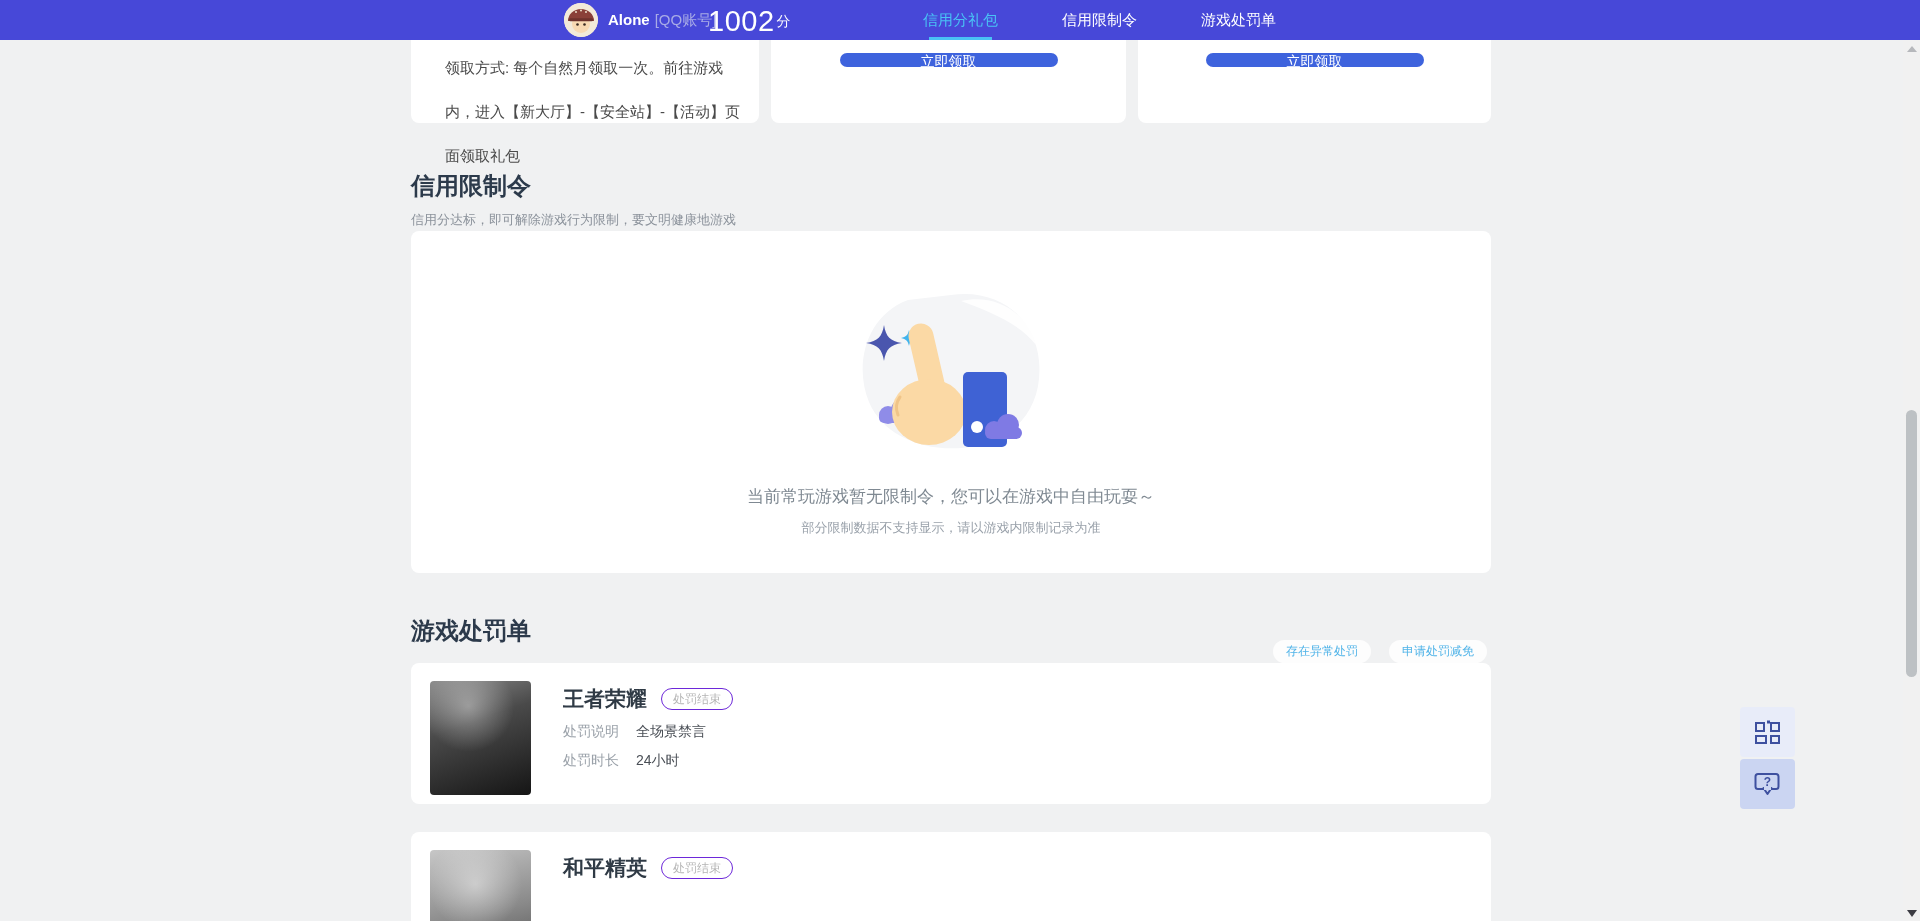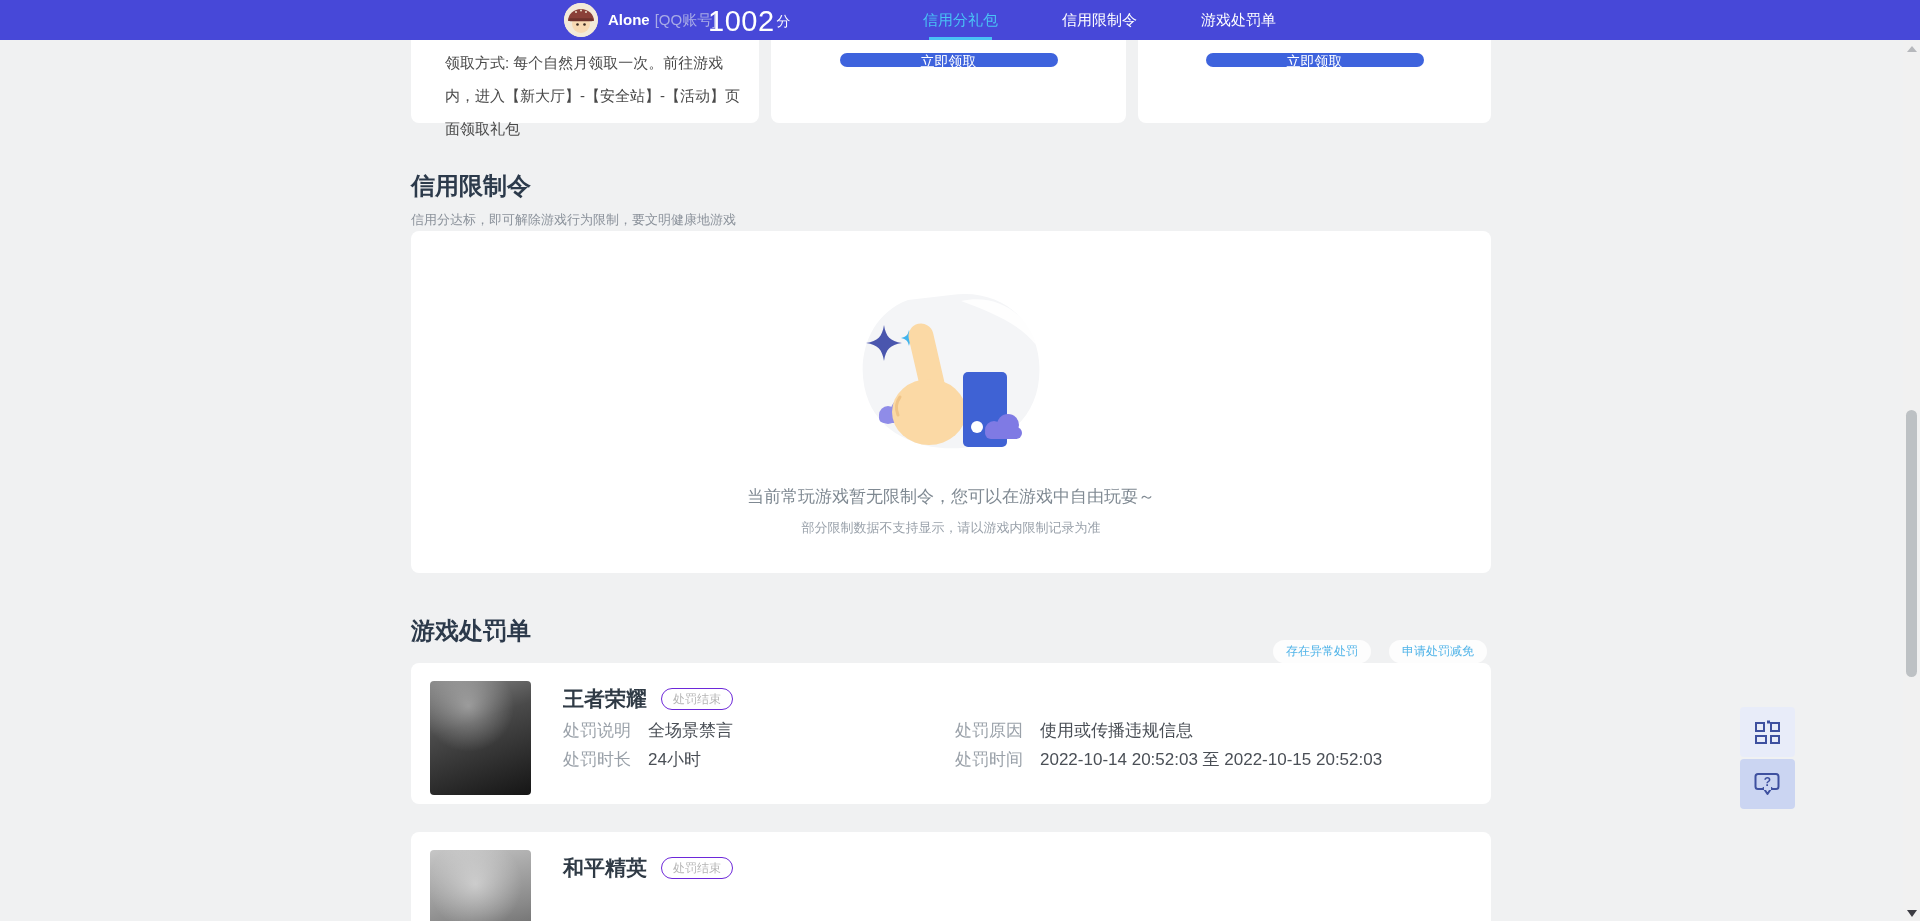--- a/index.html
+++ b/index.html
@@ -21,21 +21,21 @@
   .tab.active::after { content:""; position:absolute; left:6px; right:6px; bottom:0; height:3px; background:#49c3f5; }
 
   
   .content { position:absolute; left:411px; top:0; width:1080px; }
 
   .gift-row { position:absolute; top:40px; left:0; width:1080px; display:flex; gap:12px; }
   .gift-card { background:#ffffff; height:83px; border-radius:0 0 8px 8px; }
   .gift-card.c1 { width:348px; }
   .gift-card.c2 { width:355px; }
   .gift-card.c3 { width:353px; }
-  .claim-text { padding:6px 0 0 34px; width:334px; font-size:15px; line-height:33px; color:#4a4a4a; }
+  .claim-text { padding:6px 0 0 34px; width:334px; font-size:15px; line-height:44px; color:#4a4a4a; }
   .claim-btn { display:block; margin:13px auto 0; width:218px; height:14px; border:none; border-radius:15px;
                background:#3e63dd; color:#ffffff; font-size:14px; cursor:pointer; font-family:inherit; }
 
   .section-title { margin-top:47px; font-size:24px; font-weight:bold; color:#2c3a4b; }
   .section-sub { margin-top:9px; font-size:13px; color:#8b929b; }
 
   .empty-card { margin-top:2px; width:1080px; height:342px; background:#ffffff; border-radius:8px; text-align:center; }
   .empty-card svg { margin-top:56px; }
   .empty-title { margin-top:28px; font-size:17px; color:#7f8992; }
   .empty-note { margin-top:11px; font-size:13px; color:#9aa2ab; }
@@ -54,21 +54,21 @@
   .thumb.peace { background:
       radial-gradient(circle at 45% 30%, rgba(255,255,255,0.45), rgba(255,255,255,0) 48%),
       linear-gradient(165deg,#c7c7c7 0%,#8a8a8a 55%,#4f4f4f 100%); }
   .title-row { position:absolute; left:152px; top:22px; display:flex; align-items:center; gap:14px; }
   .game-title { font-size:21px; font-weight:bold; color:#2f3a45; }
   .status-badge { height:22px; line-height:20px; padding:0 11px; border:1px solid #6d28d9; border-radius:12px;
                   color:#b5b5b5; font-size:12px; }
   .detail-col { position:absolute; top:60px; }
   .detail-col.left { left:152px; }
   .detail-col.right { left:544px; }
-  .detail-row { display:flex; height:16px; line-height:16px; margin-bottom:13px; font-size:17px; }
+  .detail-row { display:flex; height:16px; line-height:16px; margin-bottom:13px; font-size:14px; }
   .detail-label { color:#9aa1a9; margin-right:17px; }
   .detail-value { color:#4a4f56; }
 
   
   .float-btn { position:absolute; left:1740px; width:55px; height:50px; border-radius:4px;
                display:flex; align-items:center; justify-content:center; cursor:pointer; z-index:40; }
   .float-btn.qr { top:707px; background:#e8ecf9; }
   .float-btn.help { top:759px; background:#cbd5f2; }
 
   
@@ -142,30 +142,20 @@
       <div class="detail-col left">
         <div class="detail-row">
           <span class="detail-label">处罚说明</span>
           <span class="detail-value">全场景禁言</span>
         </div>
         <div class="detail-row">
           <span class="detail-label">处罚时长</span>
           <span class="detail-value">24小时</span>
         </div>
       </div>
-      <div class="detail-col right">
-        <div class="detail-row">
-          <span class="detail-label">处罚原因</span>
-          <span class="detail-value">使用或传播违规信息</span>
-        </div>
-        <div class="detail-row">
-          <span class="detail-label">处罚时间</span>
-          <span class="detail-value">2022-10-14 20:52:03 至 2022-10-15 20:52:03</span>
-        </div>
-      </div>
     </div>
 
     <div class="pen-card">
       <div class="thumb peace"></div>
       <div class="title-row">
         <span class="game-title">和平精英</span>
         <span class="status-badge">处罚结束</span>
       </div>
     </div>
   </div>

